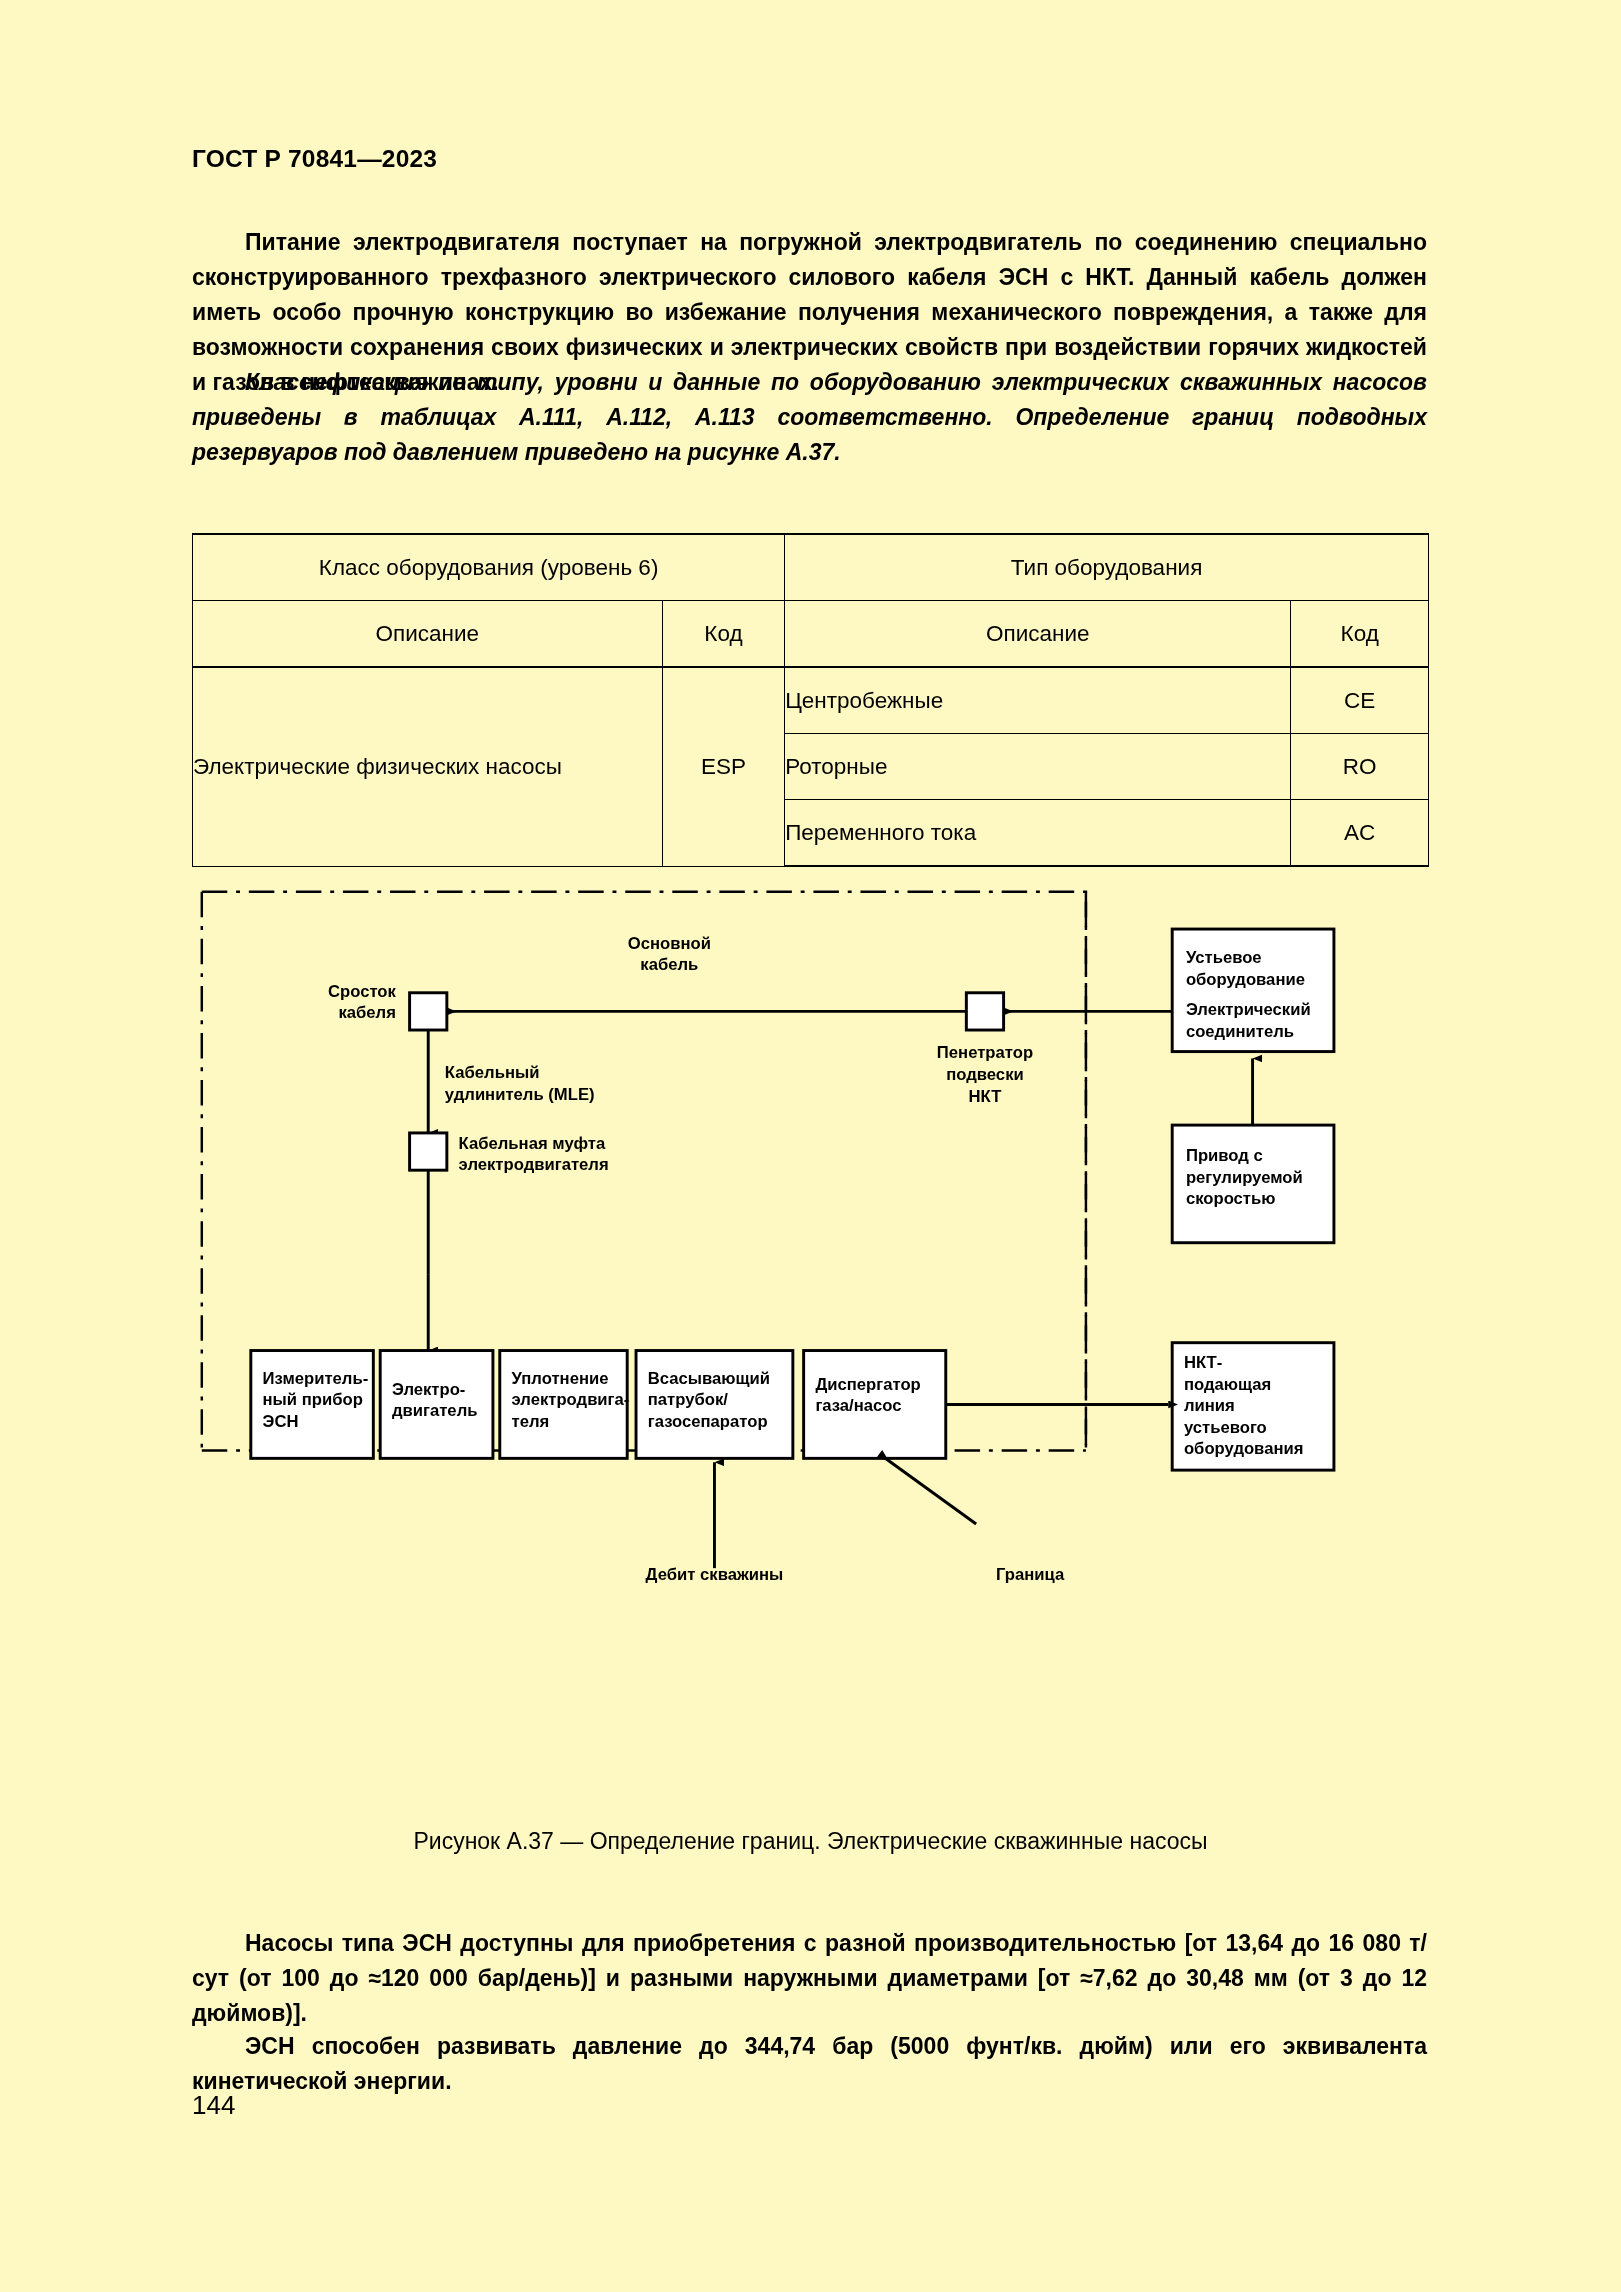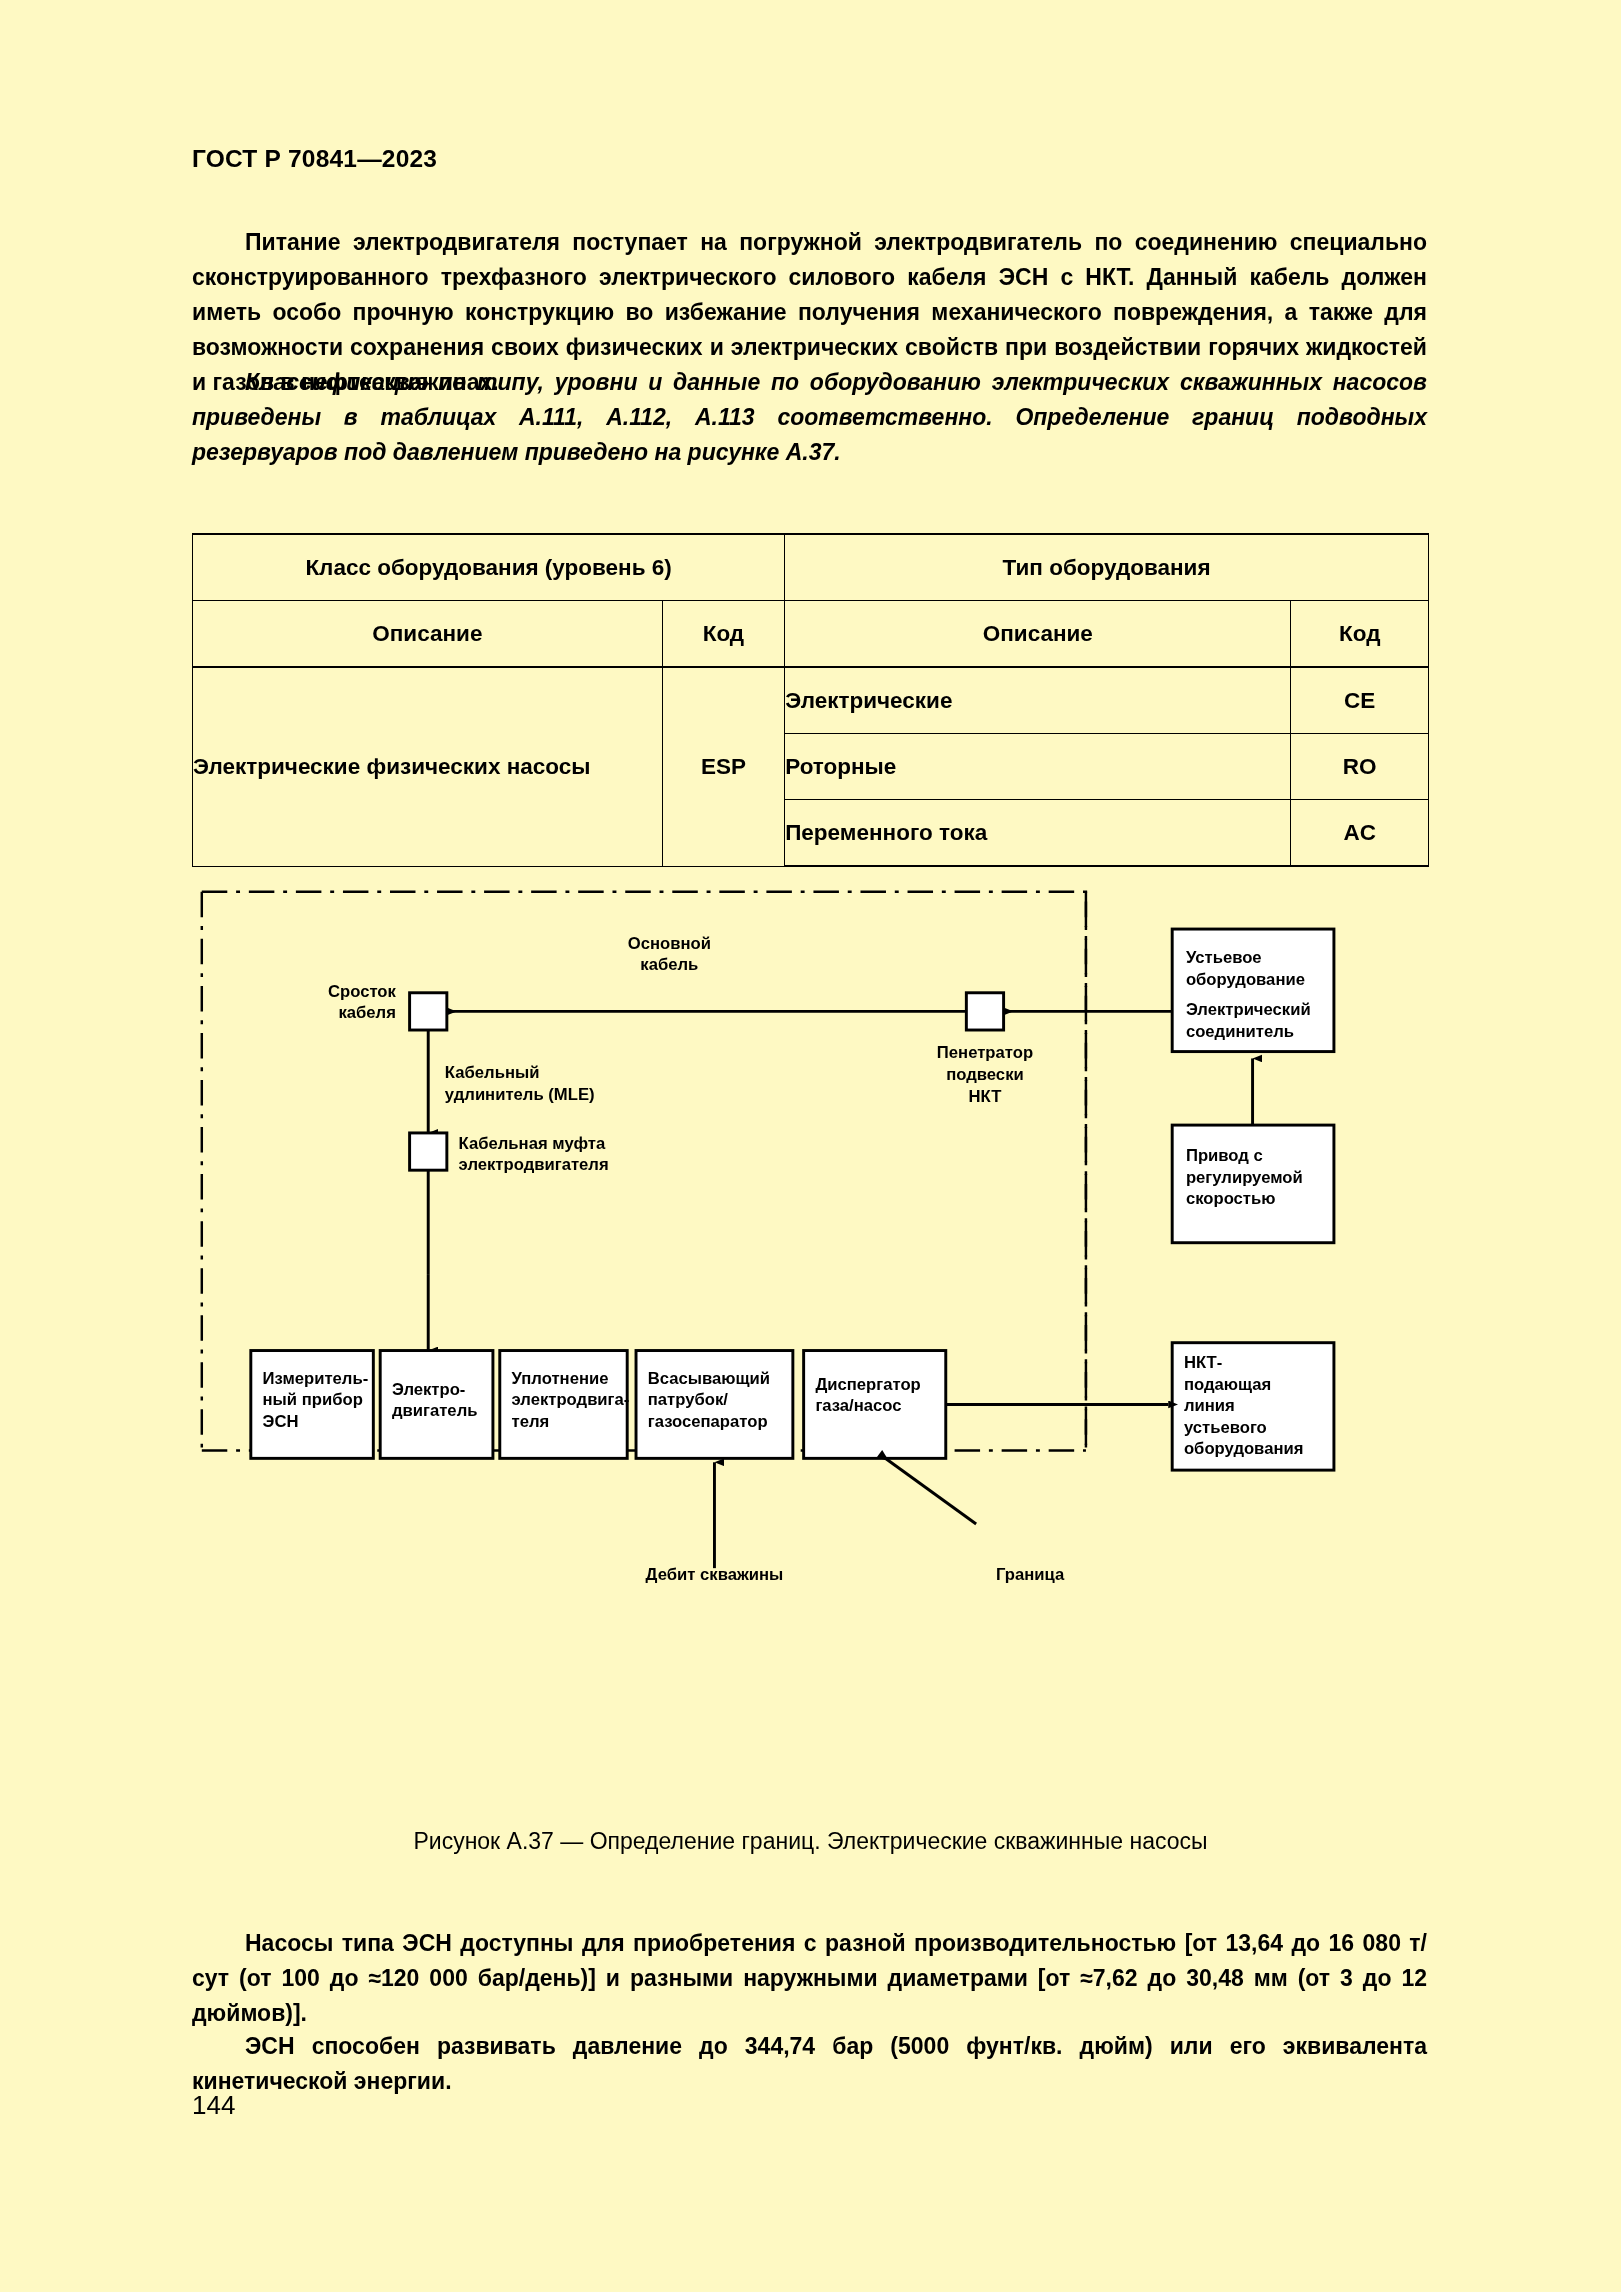--- a/index.html
+++ b/index.html
@@ -67,21 +67,20 @@
     left: 192px;
     top: 533px;
     width: 1237px;
     border-collapse: collapse;
     font-size: 22.5px;
   }
   .tbl td {
     border: 1.5px solid #000;
     padding: 0;
     vertical-align: middle;
-    font-weight: bold;
   }
   .tbl .outer-top { border-top-width: 2.9px; }
   .tbl .outer-bot { border-bottom-width: 2.9px; }
   .tbl .hdr-sep { border-bottom-width: 2.9px; }
   .cellc {
     text-align: center;
     height: 65px;
     padding: 0 9.8px;
   }
   .celll {
@@ -145,21 +144,21 @@
     </tr>
     <tr>
       <td class="cellc hdr-sep" style="width:436px">Описание</td>
       <td class="cellc hdr-sep" style="width:113px">Код</td>
       <td class="cellc hdr-sep" style="width:470px">Описание</td>
       <td class="cellc hdr-sep" style="width:127px">Код</td>
     </tr>
     <tr>
       <td class="celll tall" rowspan="3">Электрические физических насосы</td>
       <td class="tallc" rowspan="3">ESP</td>
-      <td class="celll">Электрические</td>
+      <td class="celll">Центробежные</td>
       <td class="cellc">CE</td>
     </tr>
     <tr>
       <td class="celll">Роторные</td>
       <td class="cellc">RO</td>
     </tr>
     <tr>
       <td class="celll outer-bot">Переменного тока</td>
       <td class="cellc outer-bot">AC</td>
     </tr>

